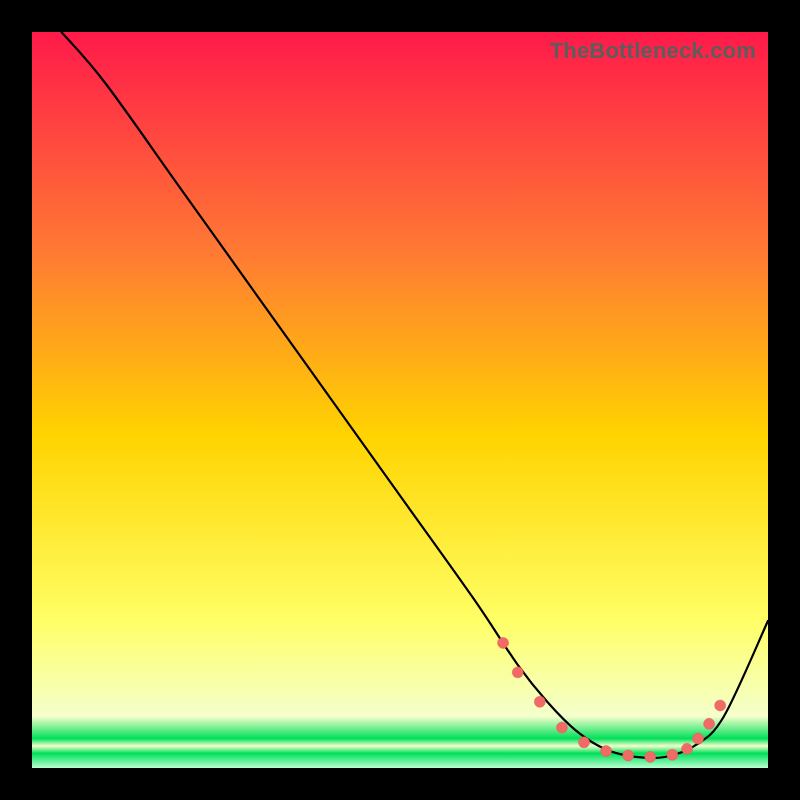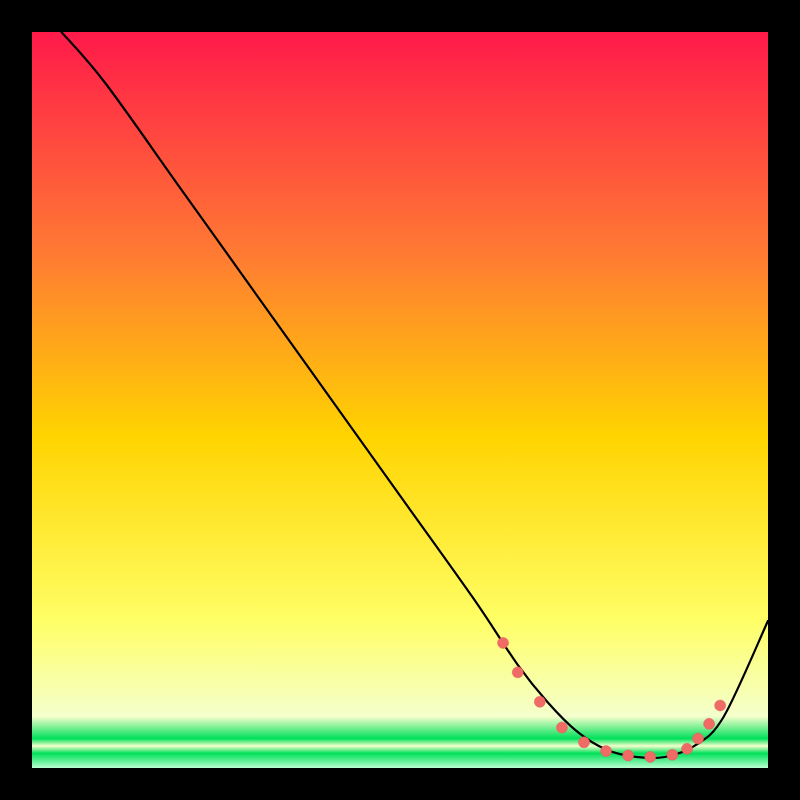--- a/index.html
+++ b/index.html
@@ -35,20 +35,21 @@
     top: 0;
     width: 736px;
     height: 736px;
     display: block;
   }
 </style>
 </head>
 <body>
 
 <div class="frame">
+  <div class="watermark">TheBottleneck.com</div>
 
   <svg viewBox="0 0 736 736" preserveAspectRatio="none">
     <defs>
       <linearGradient id="bg-grad" x1="0" y1="0" x2="0" y2="1">
         <stop id="g0" offset="0%" stop-color="#ff1a4a"></stop>
         <stop id="g1" offset="30%" stop-color="#ff7a33"></stop>
         <stop id="g2" offset="55%" stop-color="#ffd400"></stop>
         <stop id="g3" offset="80%" stop-color="#ffff66"></stop>
         <stop id="g4" offset="93%" stop-color="#f4ffcc"></stop>
         <stop id="g5" offset="96%" stop-color="#00e05a"></stop>

